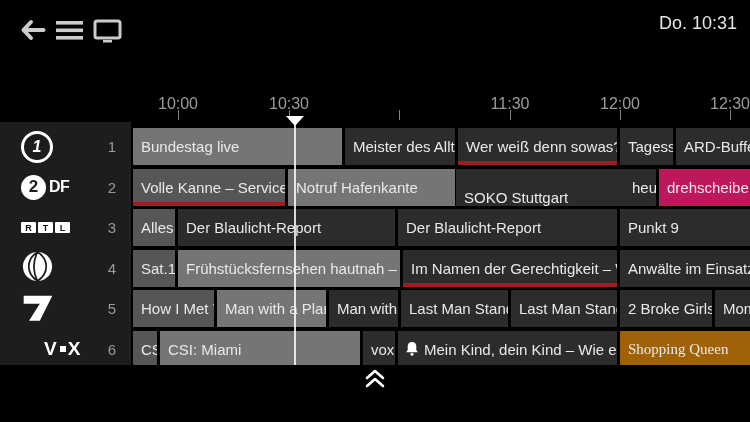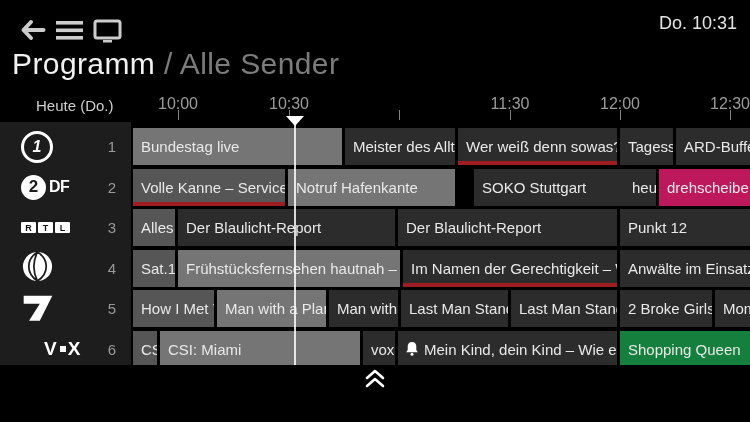--- a/index.html
+++ b/index.html
@@ -76,25 +76,21 @@
   <button class="btn-tv">
     <span>
       <svg width="29" height="24" viewBox="0 0 29 24">
           <rect x="2" y="2" width="25" height="17" rx="2" fill="none" stroke="#cccccc" stroke-width="3"></rect>
           <rect x="10" y="21" width="9" height="2.5" fill="#cccccc"></rect>
         </svg>
     </span>
   </button>
   <div class="clock">Do. 10:31</div>
 
-  <div class="title-row">
-    <span>Programm</span><span class="dim"> / </span><span class="dim">Alle Sender</span>
-  </div>
-
-  <button class="day-label">Heute (Do.)</button>
+
   <div id="ticks">
       <div class="tick-label" style="left: 178px;">10:00</div>
       <div class="tick-mark" style="left: 178px;"></div>
       <div class="tick-label" style="left: 289px; text-align: center;">10:30</div>
       <div class="tick-mark" style="left: 289px;"></div>
       <div class="tick-label" style="left: 399px; margin-top: 36px;">11:00</div>
       <div class="tick-mark" style="left: 399px;"></div>
       <div class="tick-label" style="left: 510px;">11:30</div>
       <div class="tick-mark" style="left: 510px;"></div>
       <div class="tick-label" style="left: 620px;">12:00</div>
@@ -167,40 +163,40 @@
       <div class="prog" style="left: 676px; width: 74px; top: 128px; height: 37px; background: rgb(44, 44, 44);">
         <span>ARD-Buffet</span>
       </div>
       <div class="prog" style="left: 133px; width: 152px; top: 168.5px; height: 37px; background: rgb(86, 86, 86);">
         <span>Volle Kanne – Service täglich</span>
         <div class="bar" style="background: rgb(158, 28, 34);"></div>
       </div>
       <div class="prog" style="left: 288px; width: 167px; top: 168.5px; height: 37px; background: rgb(117, 117, 117);">
         <span>Notruf Hafenkante</span>
       </div>
-      <div class="prog" style="left: 474px; width: 174px; top: 168.5px; height: 37px; background: rgb(44, 44, 44);">
+      <div class="prog" style="left: 456px; width: 174px; top: 168.5px; height: 37px; background: rgb(44, 44, 44); align-items: flex-end;">
         <span>SOKO Stuttgart</span>
       </div>
       <div class="prog" style="left: 624px; width: 32px; top: 168.5px; height: 37px; background: rgb(44, 44, 44);">
         <span>heute</span>
       </div>
       <div class="prog" style="left: 659px; width: 91px; top: 168.5px; height: 37px; background: #be185d;">
         <span>drehscheibe</span>
       </div>
       <div class="prog" style="left: 133px; width: 42px; top: 209px; height: 37px; background: rgb(86, 86, 86);">
         <span>Alles was zählt</span>
       </div>
       <div class="prog" style="left: 178px; width: 217px; top: 209px; height: 37px; background: rgb(44, 44, 44);">
         <span>Der Blaulicht-Report</span>
       </div>
       <div class="prog" style="left: 398px; width: 219px; top: 209px; height: 37px; background: rgb(44, 44, 44);">
         <span>Der Blaulicht-Report</span>
       </div>
       <div class="prog" style="left: 620px; width: 130px; top: 209px; height: 37px; background: rgb(44, 44, 44);">
-        <span>Punkt 12</span>
+        <span>Punkt 9</span>
       </div>
       <div class="prog" style="left: 133px; width: 42px; top: 249.5px; height: 37px; background: rgb(86, 86, 86);">
         <span>Sat.1-Frühstücksfernsehen</span>
       </div>
       <div class="prog" style="left: 178px; width: 222px; top: 249.5px; height: 37px; background: rgb(117, 117, 117);">
         <span>Frühstücksfernsehen hautnah – Die V</span>
       </div>
       <div class="prog" style="left: 403px; width: 214px; top: 249.5px; height: 37px; background: rgb(44, 44, 44);">
         <span>Im Namen der Gerechtigkeit – Wir kämpfen für Sie</span>
         <div class="bar" style="background: rgb(158, 28, 34);"></div>
@@ -240,21 +236,21 @@
       </div>
       <div class="prog" style="left: 398px; width: 219px; top: 330.5px; height: 37px; background: rgb(44, 44, 44);">
         <span class="bell">
           <svg width="12" height="14" viewBox="0 0 12 14">
             <path d="M6 0 C3.1 0 1.7 2 1.7 4.6 V8.1 L0.2 10.2 H11.8 L10.3 8.1 V4.6 C10.3 2 8.9 0 6 0 Z" fill="#fff"></path>
             <circle cx="6" cy="12.2" r="1.5" fill="#fff"></circle>
           </svg>
         </span>
         <span>Mein Kind, dein Kind – Wie erziehst du denn?</span>
       </div>
-      <div class="prog" style="left: 620px; width: 130px; top: 330.5px; height: 37px; background: #15803d;">
+      <div class="prog" style="left: 620px; width: 130px; top: 330.5px; height: 37px; background: #a16207; font-family: Liberation Serif, serif;">
         <span>Shopping Queen</span>
       </div>
     </div>
   <div class="now-triangle" id="nowTriangle" style="left: 286px;"></div>
   <div class="now-line" id="nowLine" style="left: 294px;"></div>
 
   <div class="footer">
     <button class="expand">
       <span>
         <svg width="24" height="21" viewBox="0 0 24 21">

